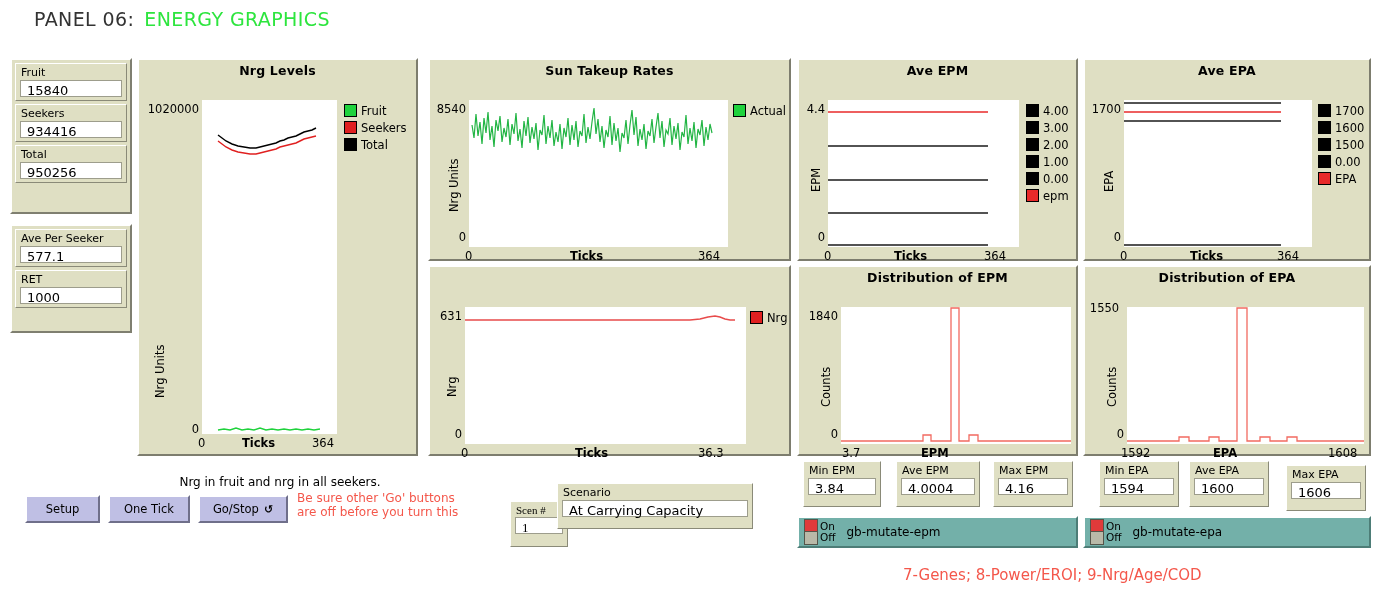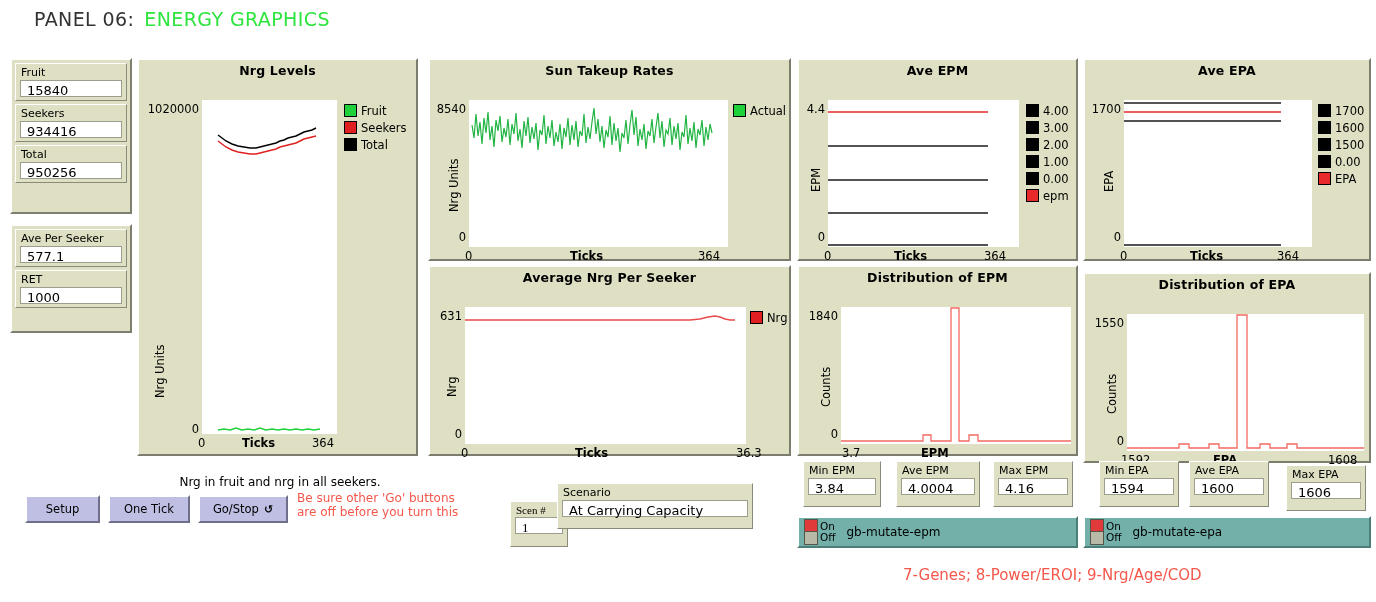--- a/index.html
+++ b/index.html
@@ -235,63 +235,62 @@
           <span>EPA</span>
         </div>
     </div>
     <div class="xmin" style="left:35px;top:169px;">0</div>
     <div class="xlab" style="left:105px;top:169px;font-weight:bold;">Ticks</div>
     <div class="xmax" style="left:192px;top:169px;">364</div>
   </div>
 </div>
 
 <div class="plot" style="left:428px;top:265px;width:363px;height:191px;">
-  <div class="plot-title">Average Nrg Per Seeker</div>
   <div class="plot-body">
     <div class="ymax" style="left:0;top:22px;width:32px;">631</div>
     <div class="ymin" style="left:0;top:140px;width:32px;">0</div>
     <div class="ylab" style="left:15px;top:110px;">Nrg</div>
     <div class="canvas" style="left:35px;top:20px;width:281px;height:137px;">
       <svg width="281" height="137" viewBox="0 0 281 137" preserveAspectRatio="none">
         <polyline fill="none" stroke="#e84b4b" stroke-width="1.4" points="0,13 200,13 225,13 235,12 243,10 250,9 255,10 260,12 265,13 270,13"></polyline>
       </svg>
     </div>
     <div class="legend" style="left:320px;top:22px;">
       <div class="row">
           <span class="sw" style="background:#e02020"></span>
           <span>Nrg</span>
         </div>
     </div>
     <div class="xmin" style="left:31px;top:159px;">0</div>
     <div class="xlab" style="left:145px;top:159px;font-weight:bold;">Ticks</div>
-    <div class="xmax" style="left:268px;top:159px;margin-left:38px;">36.3</div>
+    <div class="xmax" style="left:268px;top:159px;">36.3</div>
   </div>
 </div>
 
 <div class="plot" style="left:797px;top:265px;width:281px;height:191px;">
   <div class="plot-title">Distribution of EPM</div>
   <div class="plot-body">
     <div class="ymax" style="left:0;top:22px;width:39px;">1840</div>
     <div class="ymin" style="left:0;top:140px;width:39px;">0</div>
     <div class="ylab" style="left:20px;top:120px;">Counts</div>
     <div class="canvas" style="left:42px;top:20px;width:230px;height:137px;">
       <svg width="230" height="137" viewBox="0 0 230 137" preserveAspectRatio="none">
         <polyline fill="none" stroke="#f26a60" stroke-width="1.3" points="0,134 48,134 82,134 82,128 90,128 90,134 110,134 110,1 118,1 118,134 128,134 128,128 137,128 137,134 175,134 175,134 230,134"></polyline>
       </svg>
     </div>
     <div class="xmin" style="left:36px;top:159px;margin-left:7px;">3.7</div>
     <div class="xlab" style="left:122px;top:159px;font-weight:bold;">EPM</div>
     <div class="xmax" style="left:240px;top:159px;margin-top:29px;">4.3</div>
   </div>
 </div>
 
-<div class="plot" style="left:1083px;top:265px;width:288px;height:191px;margin-top:7px;">
+<div class="plot" style="left:1083px;top:265px;width:288px;height:191px;">
   <div class="plot-title">Distribution of EPA</div>
   <div class="plot-body">
-    <div class="ymax" style="left:0;top:22px;width:39px;">1550</div>
+    <div class="ymax" style="left:0;top:14px;width:39px;text-align:center;">1550</div>
     <div class="ymin" style="left:0;top:140px;width:39px;">0</div>
     <div class="ylab" style="left:20px;top:120px;">Counts</div>
     <div class="canvas" style="left:42px;top:20px;width:237px;height:137px;">
       <svg width="237" height="137" viewBox="0 0 237 137" preserveAspectRatio="none">
         <polyline fill="none" stroke="#f26a60" stroke-width="1.3" points="0,134 52,134 52,130 62,130 62,134 82,134 82,130 92,130 92,134 110,134 110,1 120,1 120,134 133,134 133,130 143,130 143,134 160,134 160,130 170,130 170,134 237,134"></polyline>
       </svg>
     </div>
     <div class="xmin" style="left:36px;top:159px;">1592</div>
     <div class="xlab" style="left:128px;top:159px;font-weight:bold;">EPA</div>
     <div class="xmax" style="left:243px;top:159px;">1608</div>

